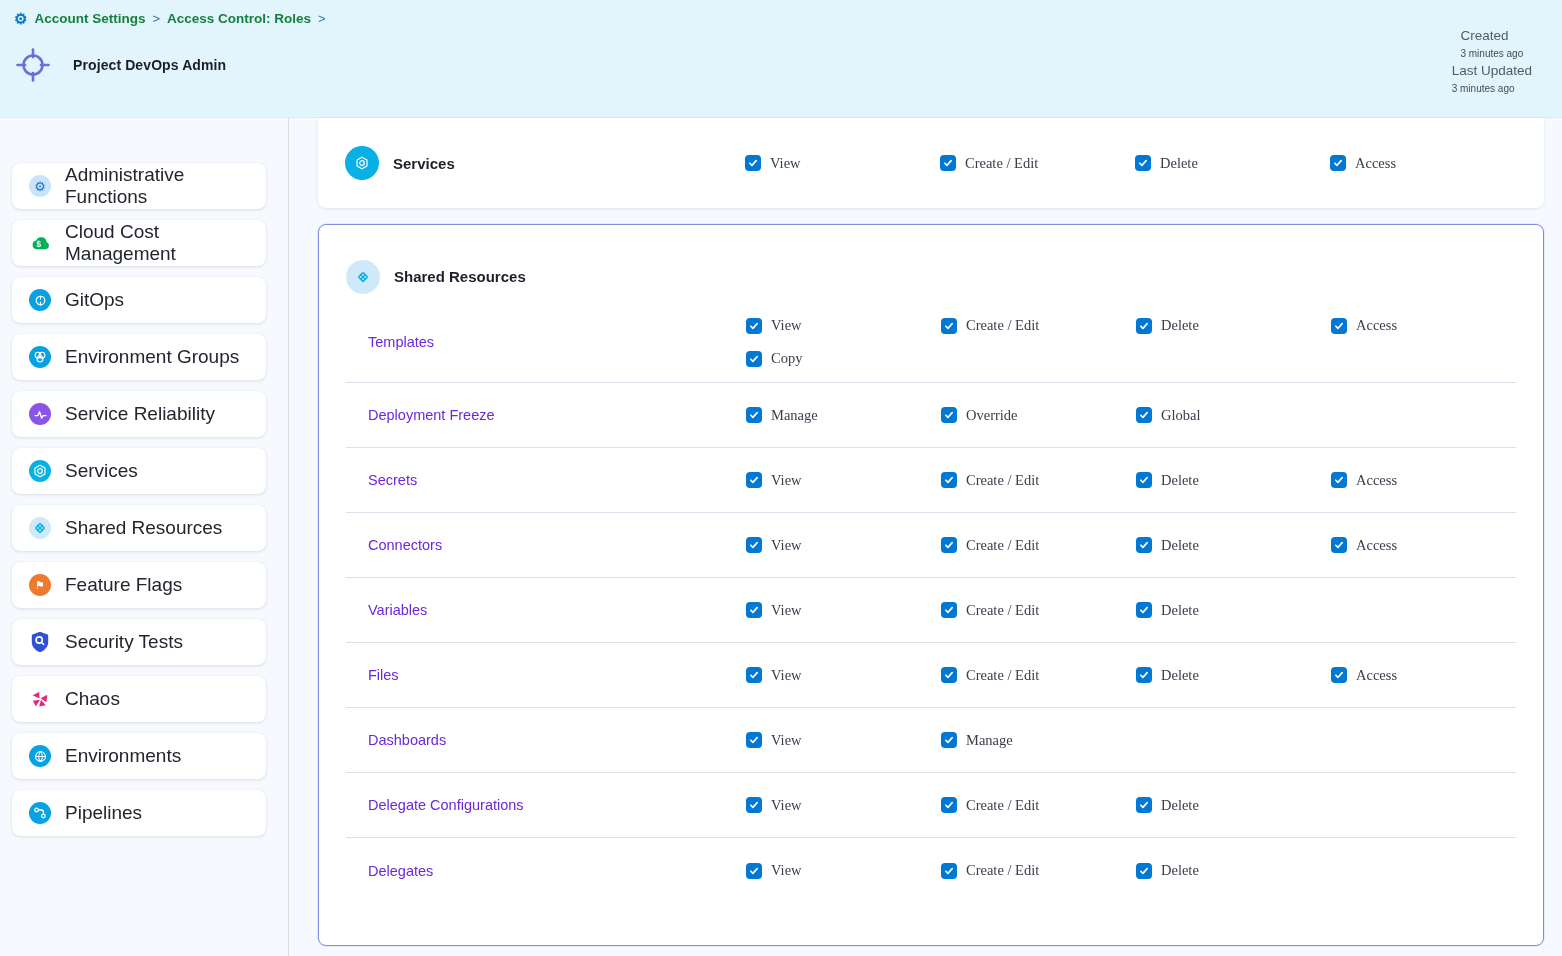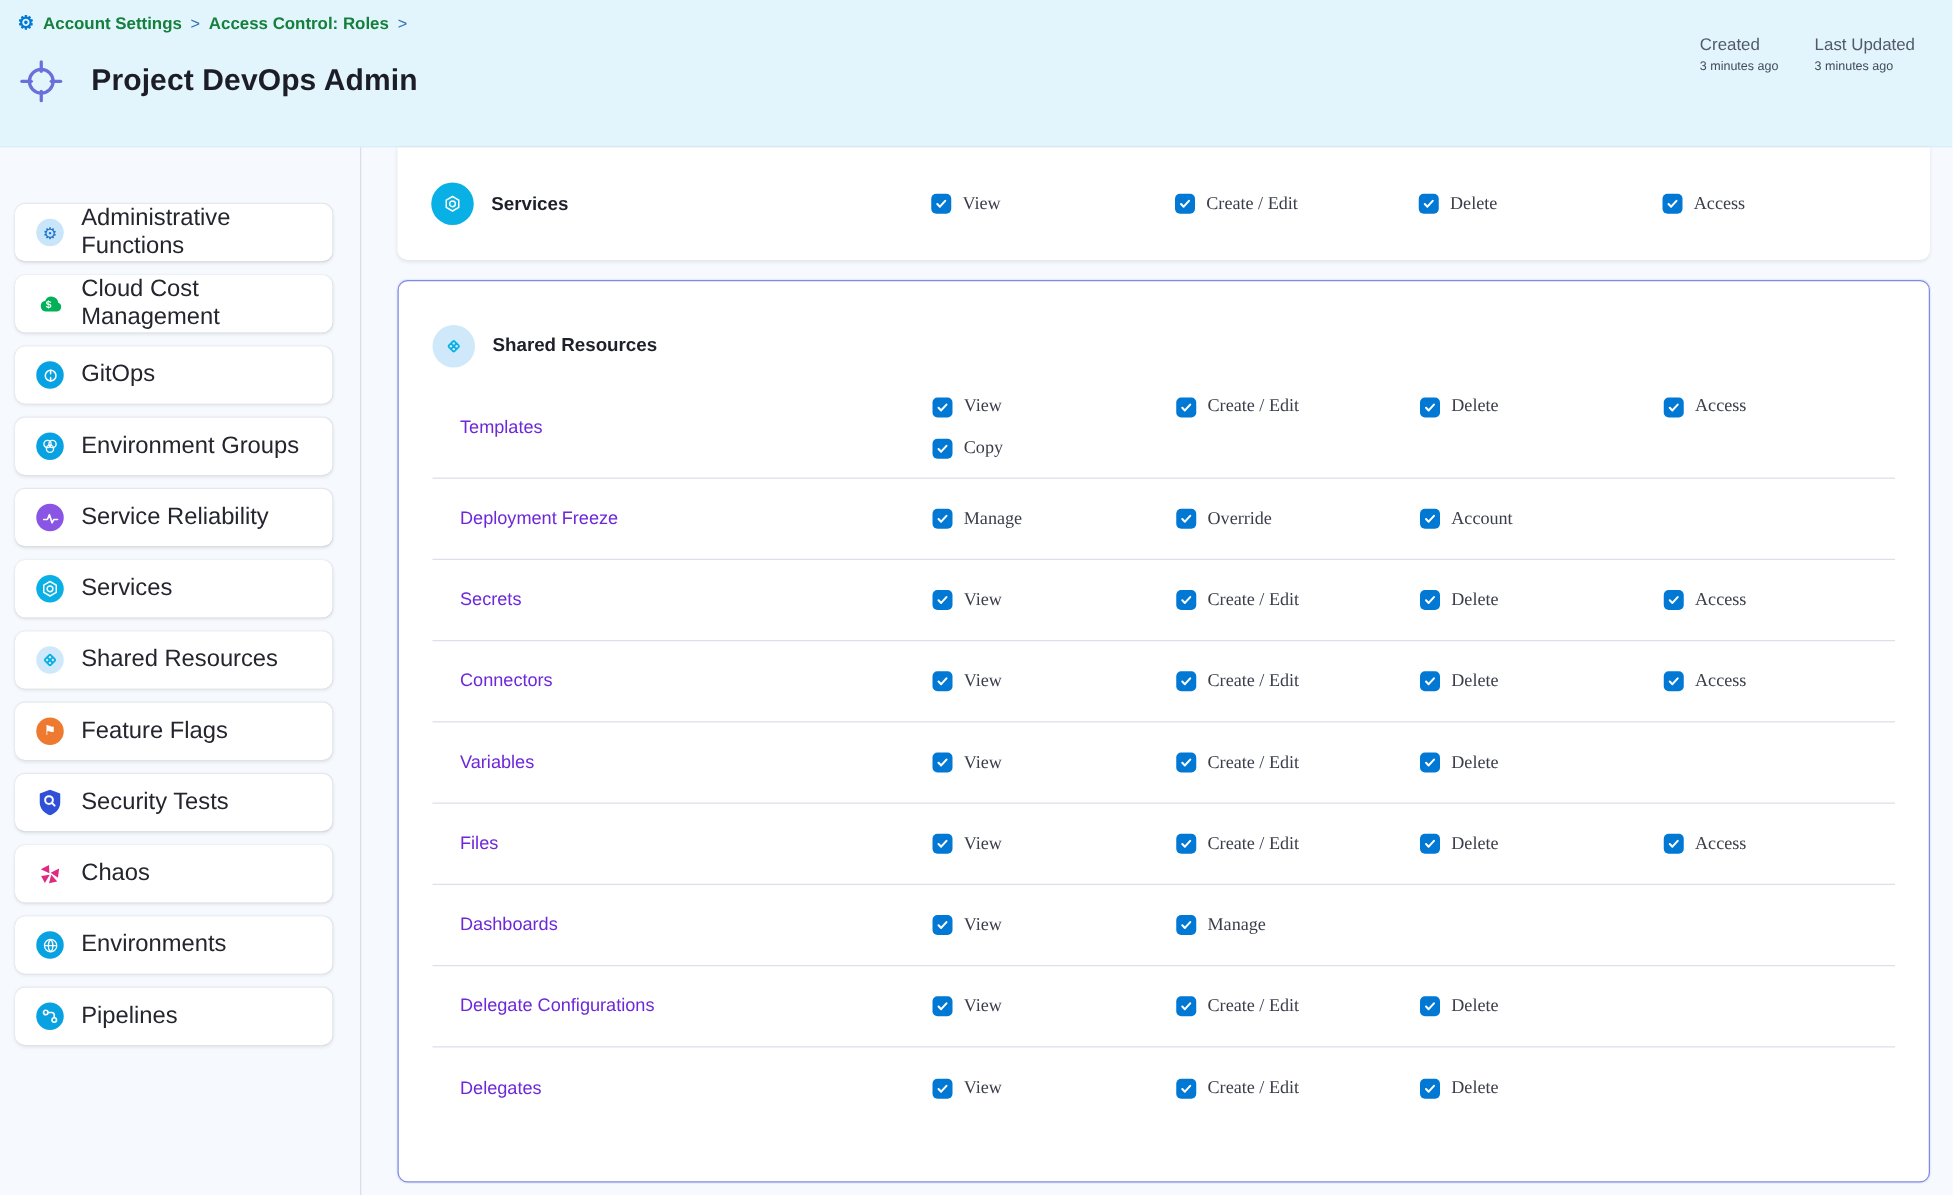--- a/index.html
+++ b/index.html
@@ -17,22 +17,22 @@
   }
   .breadcrumb {
     position:absolute; top:11px; left:14px;
     display:flex; align-items:center; gap:7px;
     font-size:13.5px; font-weight:700; color:#0278d5;
   }
   .crumb-gear { font-size:15px; line-height:1; color:#0278d5; }
   .crumb-link { color:#15803d; text-decoration:none; cursor:pointer; }
   .crumb-sep { color:#2f71b5; font-weight:400; font-size:13px; }
   .title-row { position:absolute; top:46px; left:14px; display:flex; align-items:center; gap:21px; }
-  .page-title { font-size:24px; font-weight:700; color:#1c1d27; letter-spacing:.1px; }
-  .meta { position:absolute; top:28px; right:16px; display:flex; align-items:flex-end; }
+  .page-title { font-size:14px; font-weight:700; color:#1c1d27; letter-spacing:.1px; }
+  .meta { position:absolute; top:28px; right:16px; display:flex; align-items:center;flex-direction:column; }
   .meta-col { padding:0 14px; display:flex; flex-direction:column; gap:5px; }
   .meta-divider { width:1px; background:#c3cbdc; margin:2px 0; }
   .meta-label { font-size:13.5px; color:#53596c; }
   .meta-value { font-size:10px; color:#434a5d; }
   
   .sidebar {
     position:absolute; left:0; top:118px; bottom:0; width:289px;
     border-right:1px solid #d9dde9; padding-top:45px;
     background:#f6f9fd;
   }
@@ -354,21 +354,21 @@
                 </svg>
               </span>
               <span class="perm-label">Override</span>
             </div>
             <div class="perm">
               <span class="cb">
                 <svg width="10" height="10" viewBox="0 0 12 12">
                   <path d="M2.2 6.3l2.5 2.5 5.1-5.6" fill="none" stroke="#fff" stroke-width="2" stroke-linecap="round" stroke-linejoin="round"></path>
                 </svg>
               </span>
-              <span class="perm-label">Account</span>
+              <span class="perm-label">Global</span>
             </div>
           </div>
         </div>
         <div class="rsrc-row">
           <div class="row-label">Secrets</div>
           <div class="perm-grid">
             <div class="perm">
               <span class="cb">
                 <svg width="10" height="10" viewBox="0 0 12 12">
                   <path d="M2.2 6.3l2.5 2.5 5.1-5.6" fill="none" stroke="#fff" stroke-width="2" stroke-linecap="round" stroke-linejoin="round"></path>

